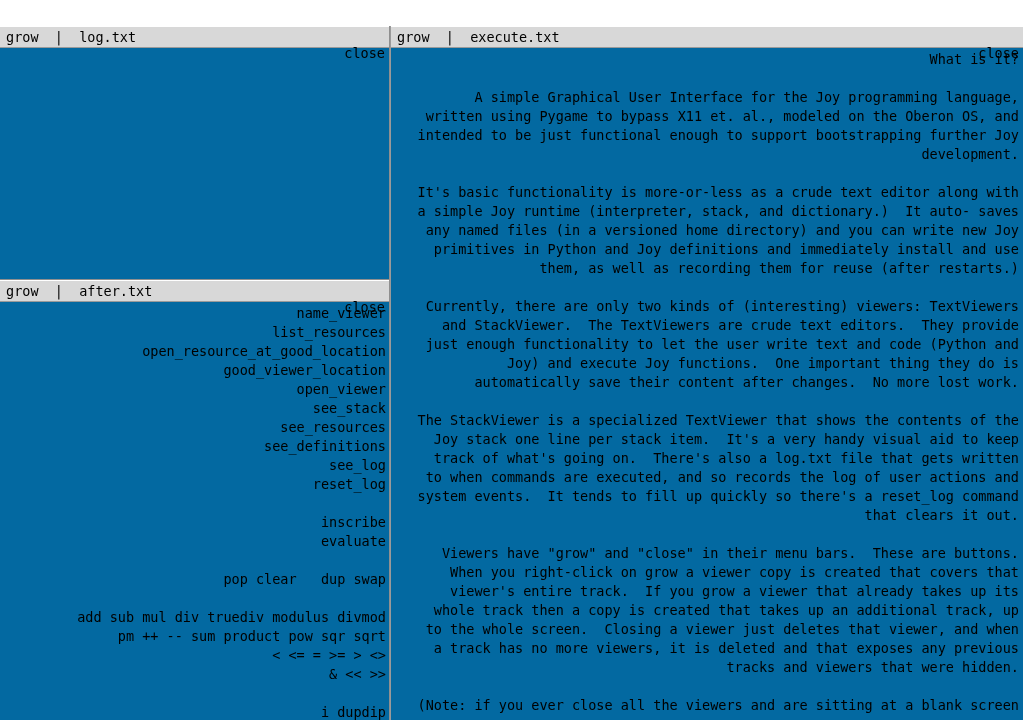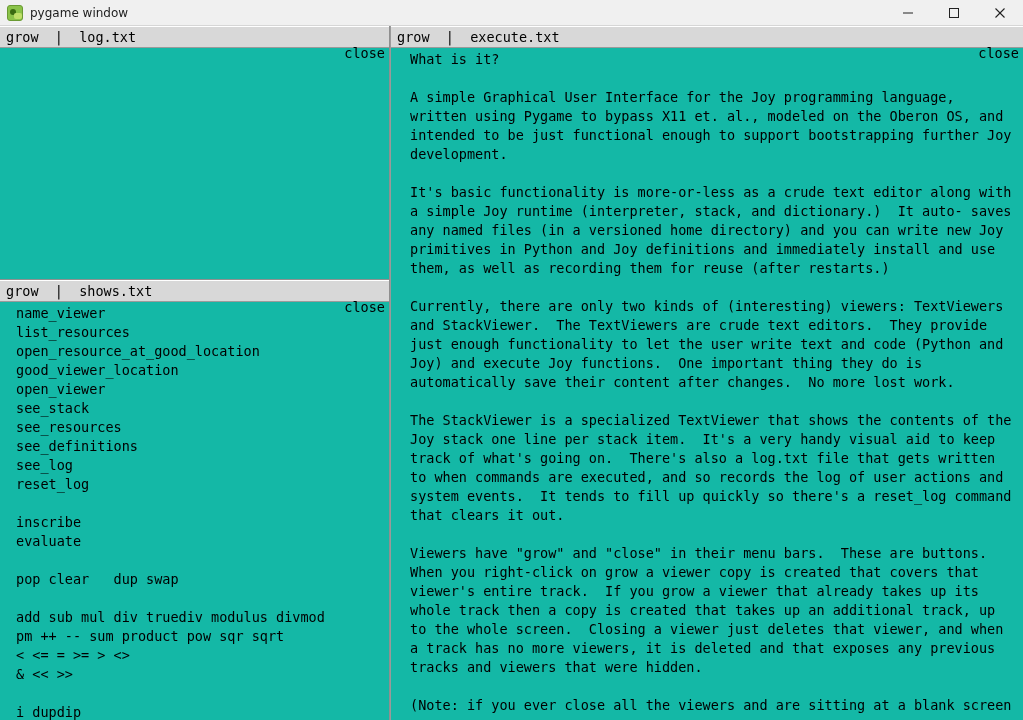--- a/index.html
+++ b/index.html
@@ -58,22 +58,23 @@
     display: flex; align-items: center; justify-content: center;
     font-family: "DejaVu Sans", sans-serif;
     font-size: 12px; color: #222;
   }
   .win-btn.close-btn { color: #222; }
   .win-btn svg { display: block; }
 
   
   .pane {
     position: absolute;
-    background: #14b8a6;
+    background: #0369a1;
     overflow: hidden;
+    text-align: right;
   }
   .menubar {
     height: 22px;
     background: #d8d8d8;
     border-top: 1px solid #ffffff;
     border-bottom: 1px solid #9a9a9a;
     display: flex; align-items: center;
     font-size: 13.5px;
     color: #000000;
     padding: 0 4px 0 6px;
@@ -117,57 +118,35 @@
   .hsep {
     position: absolute; left: 0; top: 279px;
     width: 390px; height: 1px; background: #8f8f8f;
   }
 </style>
 </head>
 <body>
 
 <div id="app">
 
-  <div class="titlebar">
-    <div class="tb-icon"></div>
-    <div class="tb-title">pygame window</div>
-    <div class="win-btns">
-      <div class="win-btn">
-        <svg width="12" height="12" viewBox="0 0 12 12">
-            <line x1="1" y1="6" x2="11" y2="6" stroke="#222" stroke-width="1"></line>
-          </svg>
-      </div>
-      <div class="win-btn">
-        <svg width="12" height="12" viewBox="0 0 12 12">
-            <rect x="1.5" y="1.5" width="9" height="9" fill="none" stroke="#222" stroke-width="1"></rect>
-          </svg>
-      </div>
-      <div class="win-btn close-btn">
-        <svg width="12" height="12" viewBox="0 0 12 12">
-            <line x1="1.5" y1="1.5" x2="10.5" y2="10.5" stroke="#222" stroke-width="1.1"></line>
-            <line x1="10.5" y1="1.5" x2="1.5" y2="10.5" stroke="#222" stroke-width="1.1"></line>
-          </svg>
-      </div>
-    </div>
-  </div>
 
   <div class="pane" id="pane-log">
     <div class="menubar">
       <span class="mb-cmd">grow</span>
       <span class="mb-sep">&nbsp;&nbsp;|&nbsp;&nbsp;</span>
       <span class="mb-name">log.txt</span>
       <span class="mb-close">close</span>
     </div>
   </div>
 
   <div class="pane" id="pane-menu">
     <div class="menubar">
       <span class="mb-cmd">grow</span>
       <span class="mb-sep">&nbsp;&nbsp;|&nbsp;&nbsp;</span>
-      <span class="mb-name">shows.txt</span>
+      <span class="mb-name">after.txt</span>
       <span class="mb-close">close</span>
     </div>
     <div class="body-text">name_viewer
 list_resources
 open_resource_at_good_location
 good_viewer_location
 open_viewer
 see_stack
 see_resources
 see_definitions

